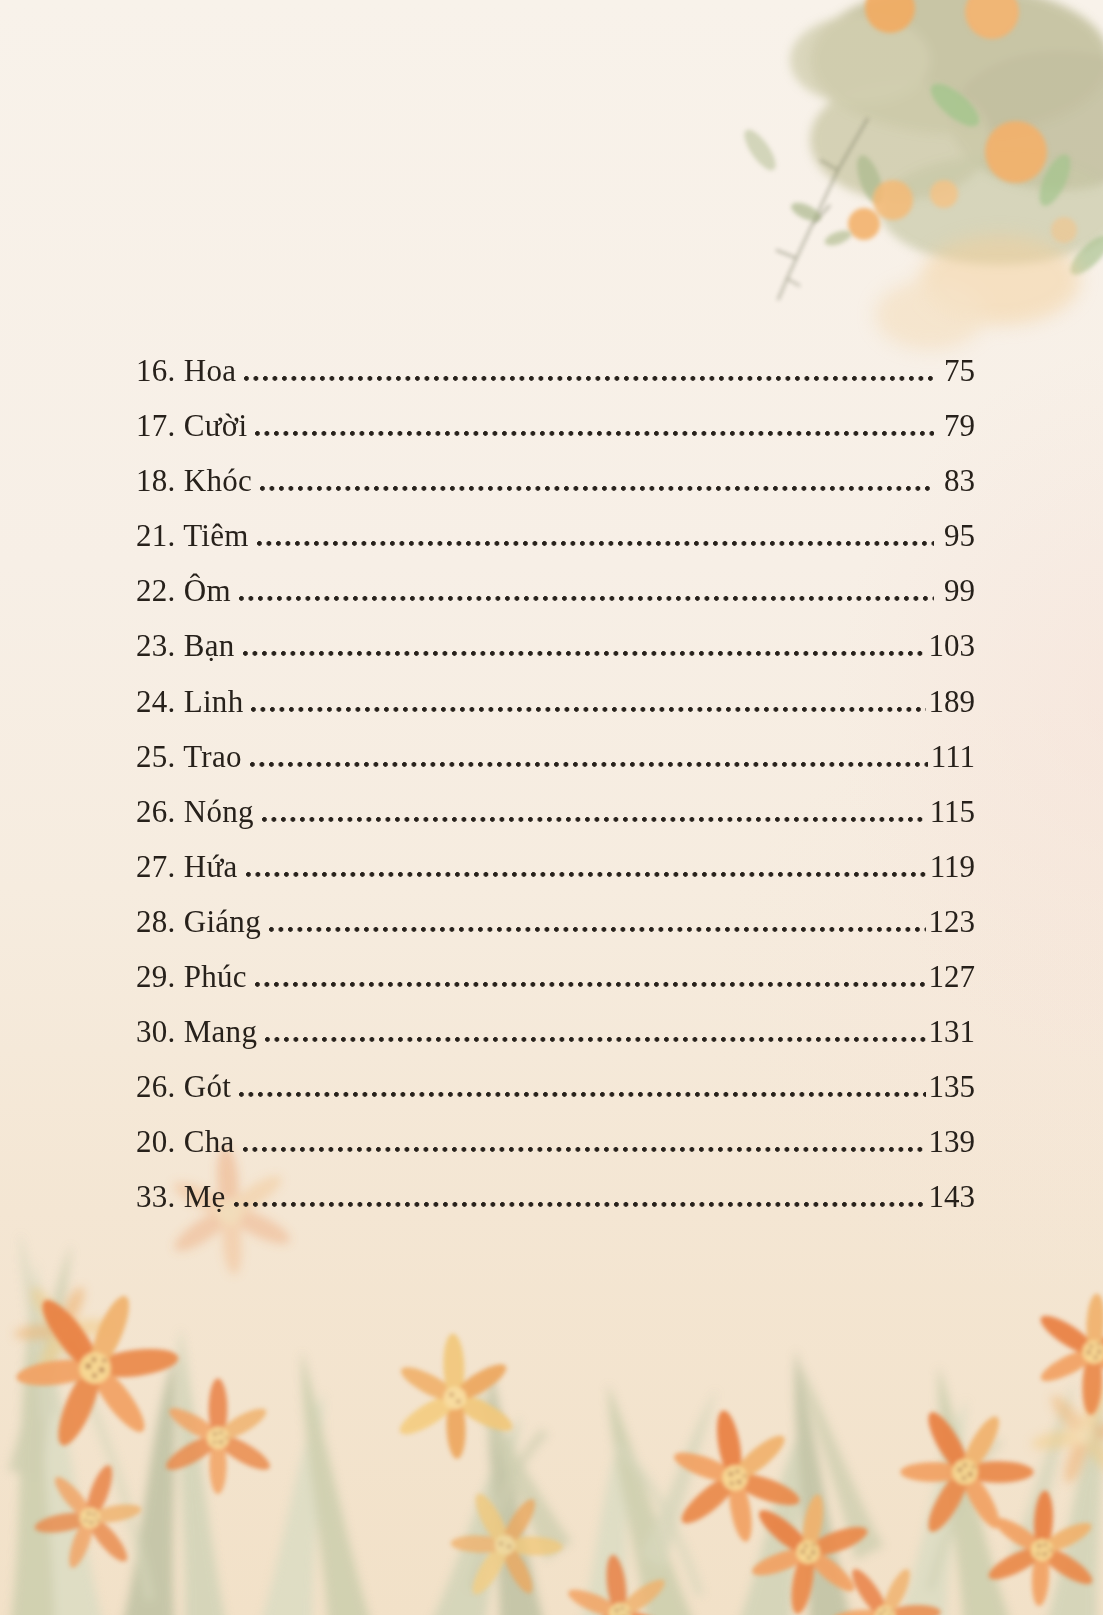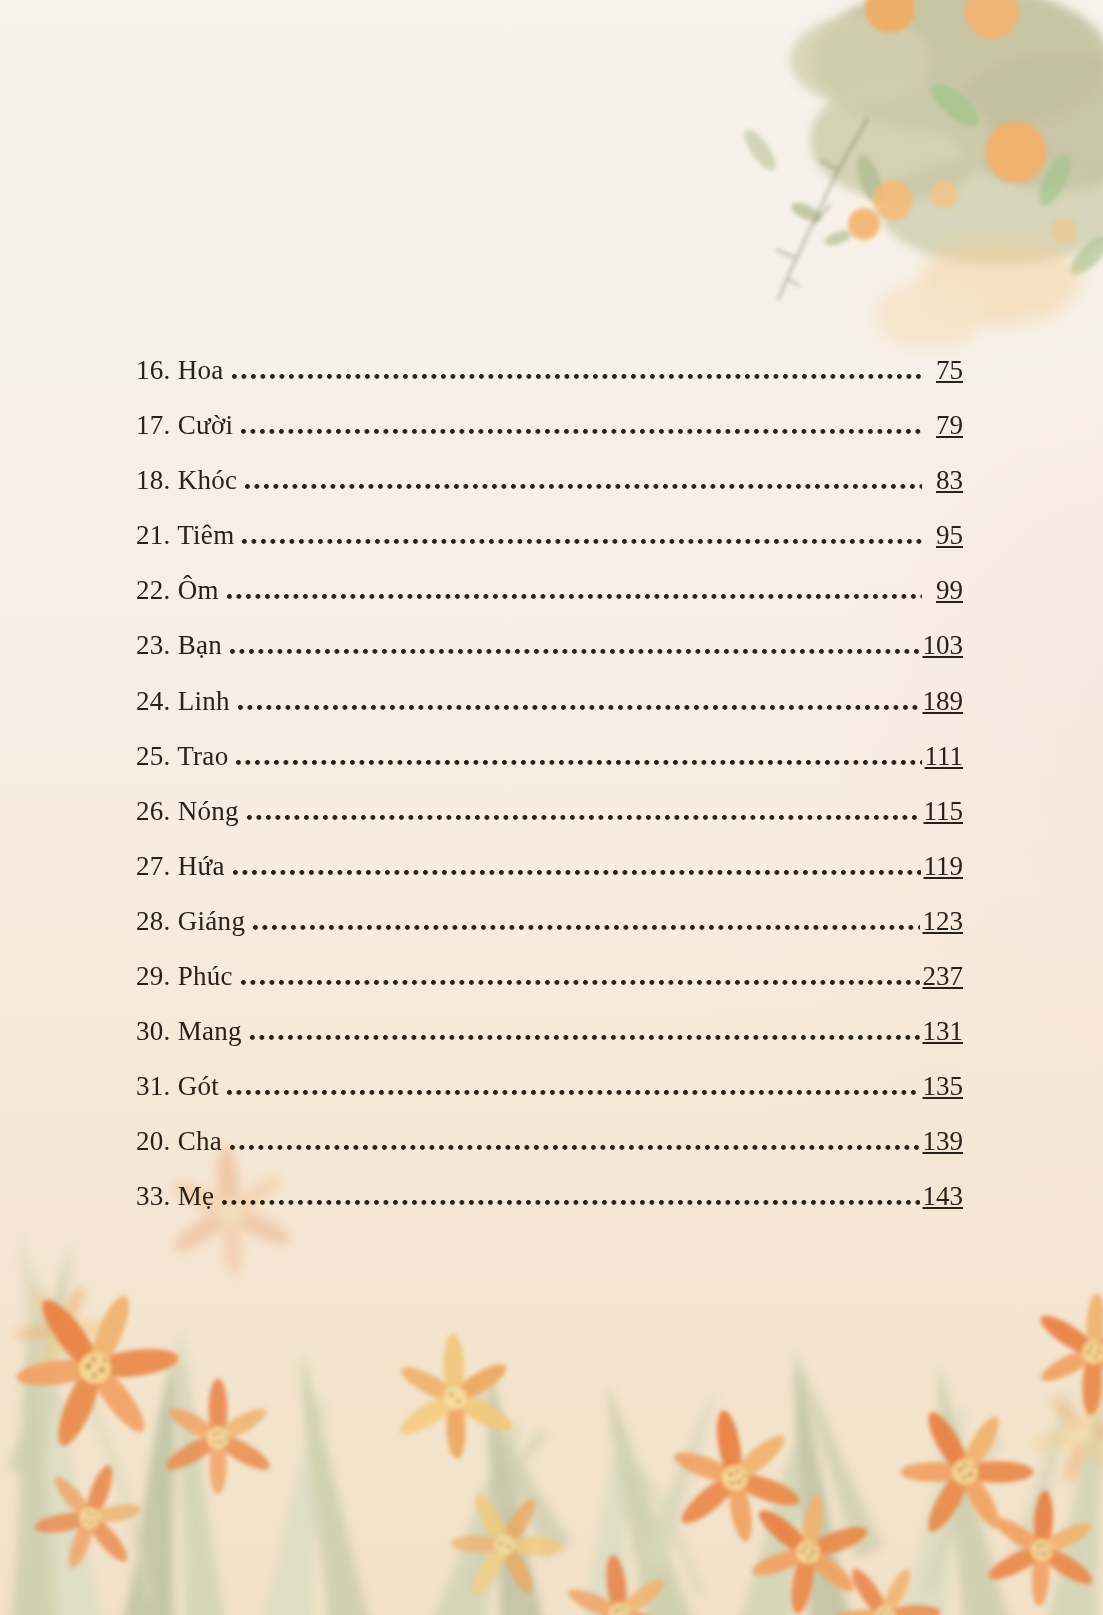--- a/index.html
+++ b/index.html
@@ -6,35 +6,35 @@
   body{
     width:1103px;height:1615px;position:relative;overflow:hidden;
     font-family:"Liberation Serif","DejaVu Serif",serif;
     background:
       radial-gradient(430px 520px at 103% 44%, rgba(246,221,213,.40), rgba(246,221,213,0) 70%),
       radial-gradient(520px 430px at 97% 62%, rgba(247,228,218,.30), rgba(247,228,218,0) 70%),
       linear-gradient(180deg, var(--bg-top,#f8f2ea) 0%, #f7efe6 35%, #f6ecdf 55%, #f4e6d3 75%, var(--bg-bottom,#f2e1c8) 100%);
   }
   .decor{position:absolute;inset:0;pointer-events:none;z-index:1;}
   .toc{
-    position:absolute;left:136px;right:140px;top:343px;z-index:2;
-    color:var(--text,#27211b);font-size:27px;
+    position:absolute;left:136px;right:128px;top:343px;z-index:2;
+    color:var(--text,#27211b);font-size:31px;
   }
   .toc-row{
     display:flex;align-items:baseline;height:55.1px;line-height:55.1px;
     white-space:nowrap;
   }
   .toc-label{flex:0 0 auto;letter-spacing:.3px;}
   .leader{
     flex:1 1 auto;display:inline-block;height:5px;min-width:30px;
     margin:0 3px 0 8px;
     background-image:radial-gradient(circle at 2.4px 2.4px, var(--text,#27211b) 2.05px, rgba(0,0,0,0) 2.7px);
     background-size:9.5px 5px;background-repeat:repeat-x;background-position:left center;
   }
-  .toc-page{flex:0 0 auto;text-align:right;min-width:38px;text-decoration:underline;}
+  .toc-page{flex:0 0 auto;text-align:right;min-width:38px;}
 </style>
 </head>
 <body>
 
 <svg class="decor" width="1103" height="1615" viewBox="0 0 1103 1615" aria-hidden="true">
   <defs>
     <filter id="soft1" x="-40%" y="-40%" width="180%" height="180%">
         <feGaussianBlur stdDeviation="2"></feGaussianBlur>
       </filter>
     <filter id="soft2" x="-60%" y="-60%" width="220%" height="220%">
@@ -228,31 +228,31 @@
 
   <div class="toc-row">
     <span class="toc-label">28. Giáng</span>
     <span class="leader"></span>
     <span class="toc-page">123</span>
   </div>
 
   <div class="toc-row">
     <span class="toc-label">29. Phúc</span>
     <span class="leader"></span>
-    <span class="toc-page">237</span>
+    <span class="toc-page">127</span>
   </div>
 
   <div class="toc-row">
     <span class="toc-label">30. Mang</span>
     <span class="leader"></span>
     <span class="toc-page">131</span>
   </div>
 
   <div class="toc-row">
-    <span class="toc-label">31. Gót</span>
+    <span class="toc-label">26. Gót</span>
     <span class="leader"></span>
     <span class="toc-page">135</span>
   </div>
 
   <div class="toc-row">
     <span class="toc-label">20. Cha</span>
     <span class="leader"></span>
     <span class="toc-page">139</span>
   </div>
 

